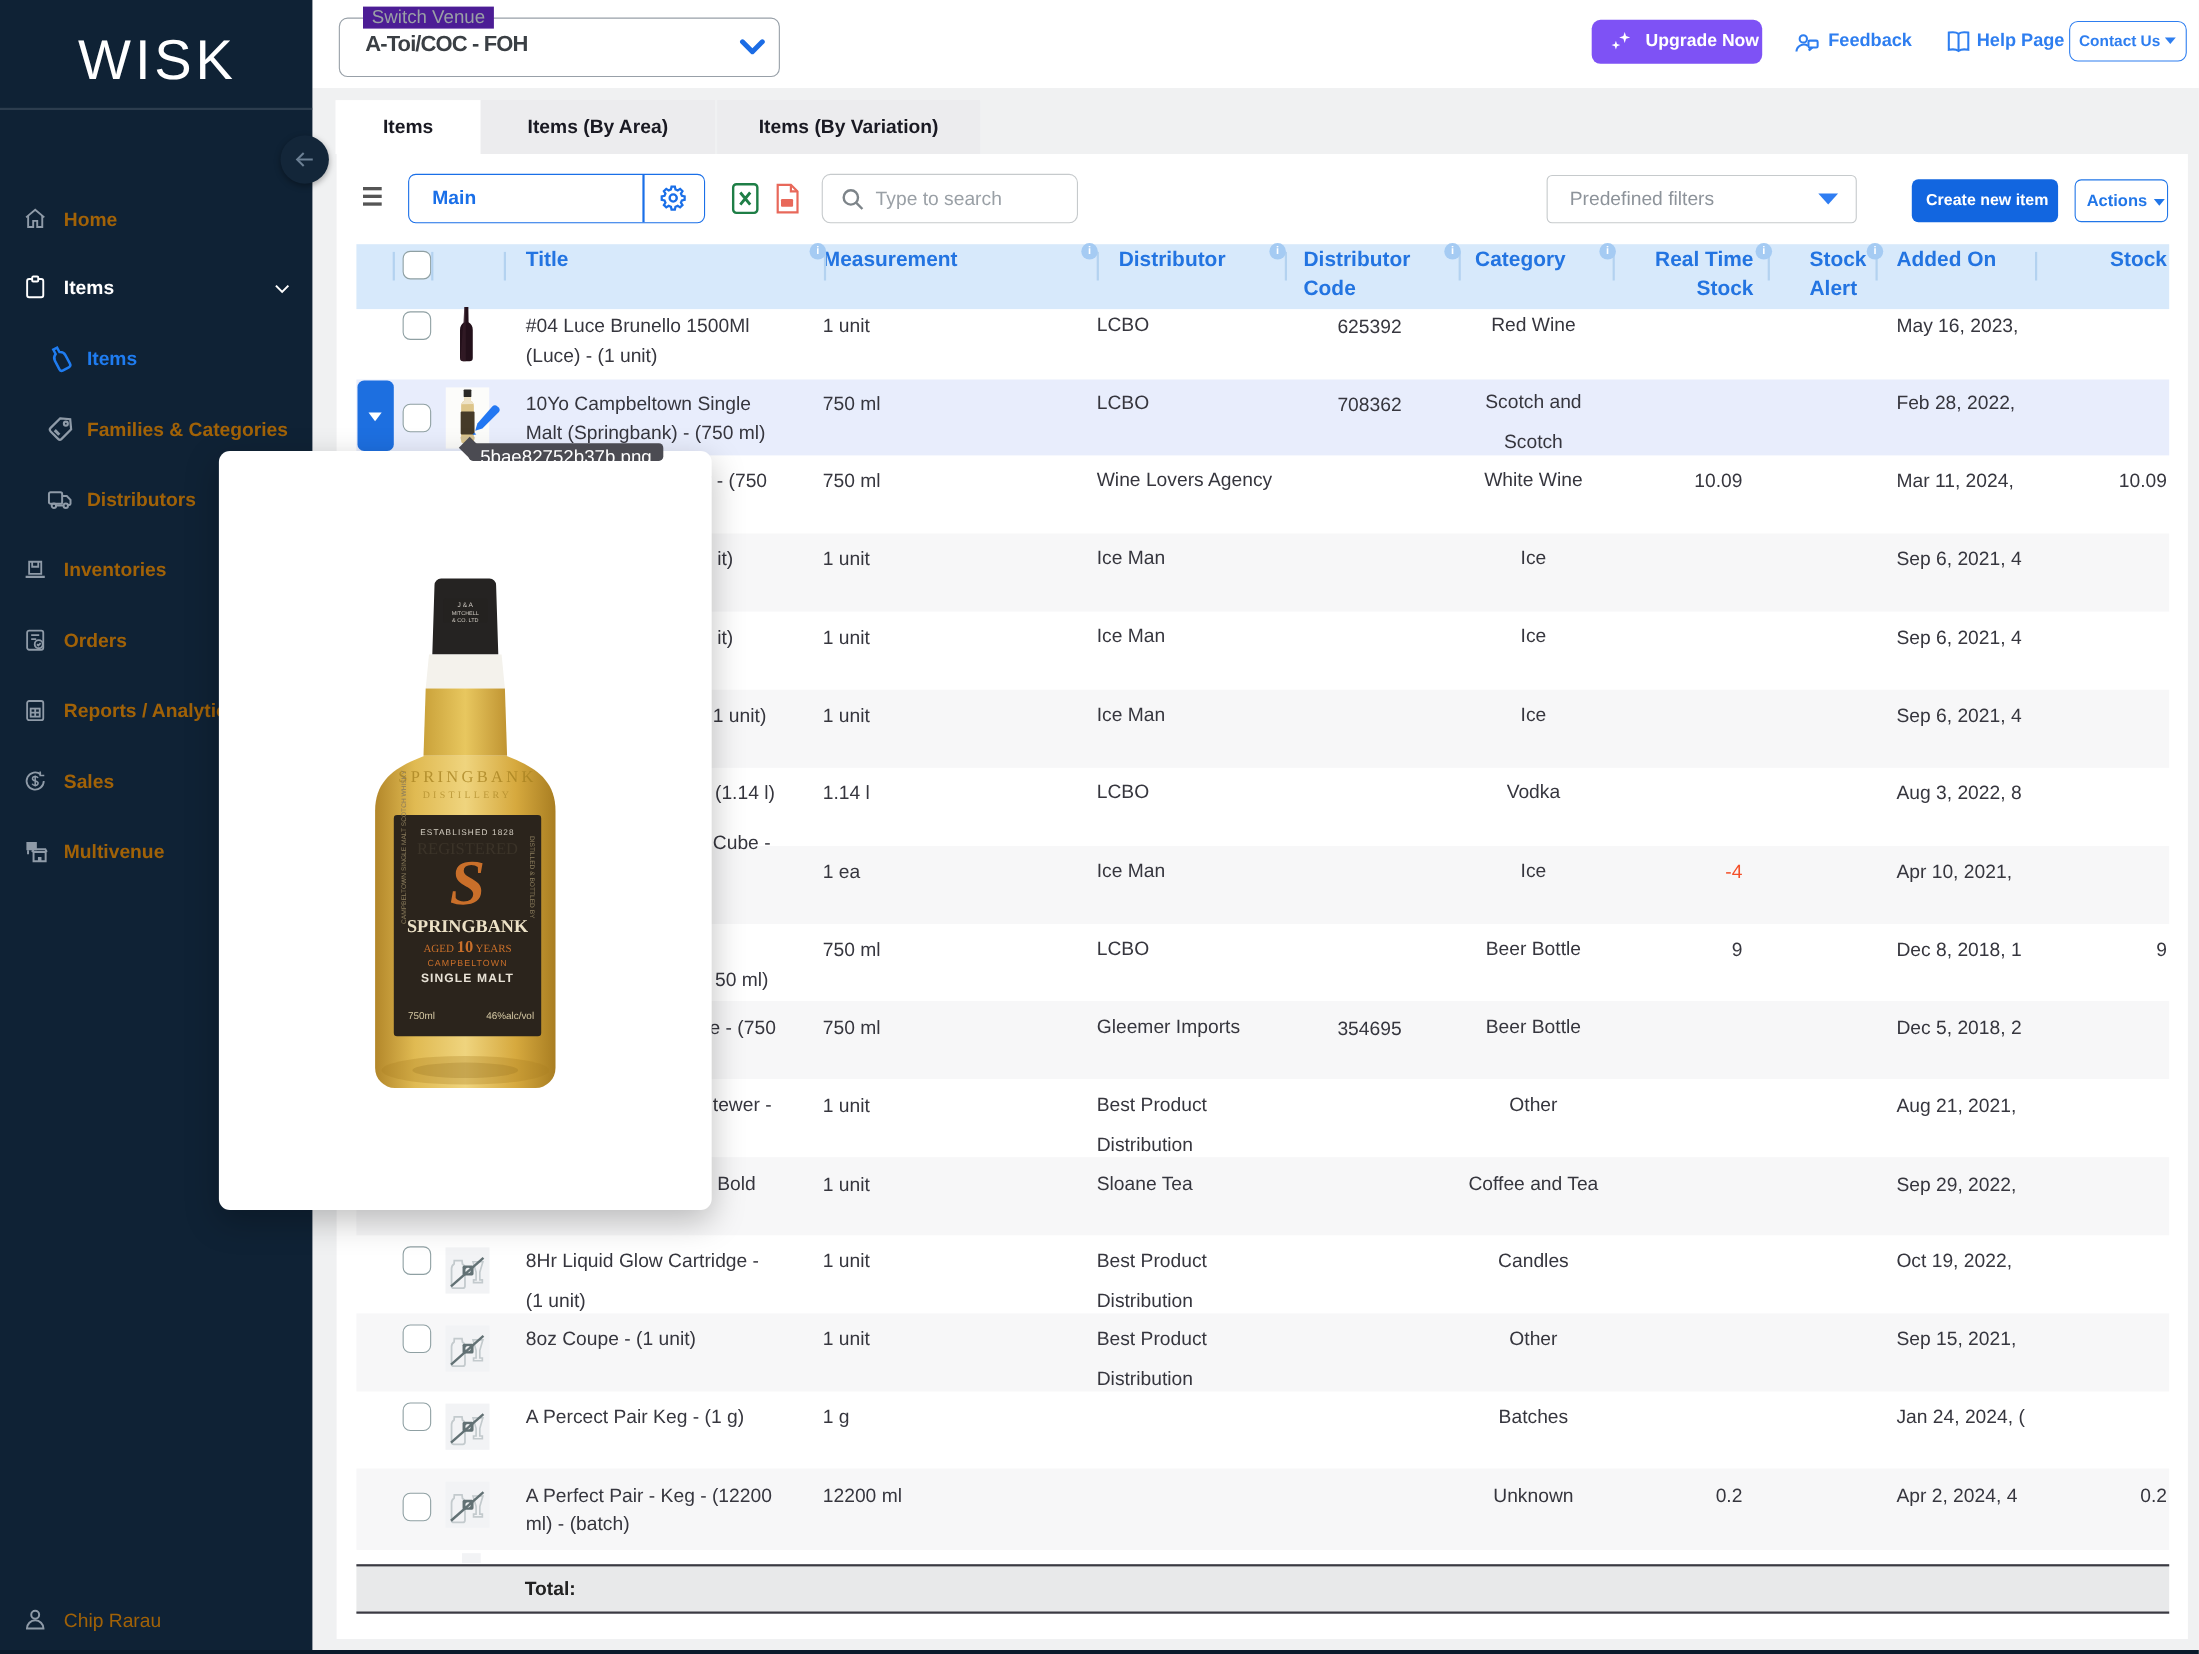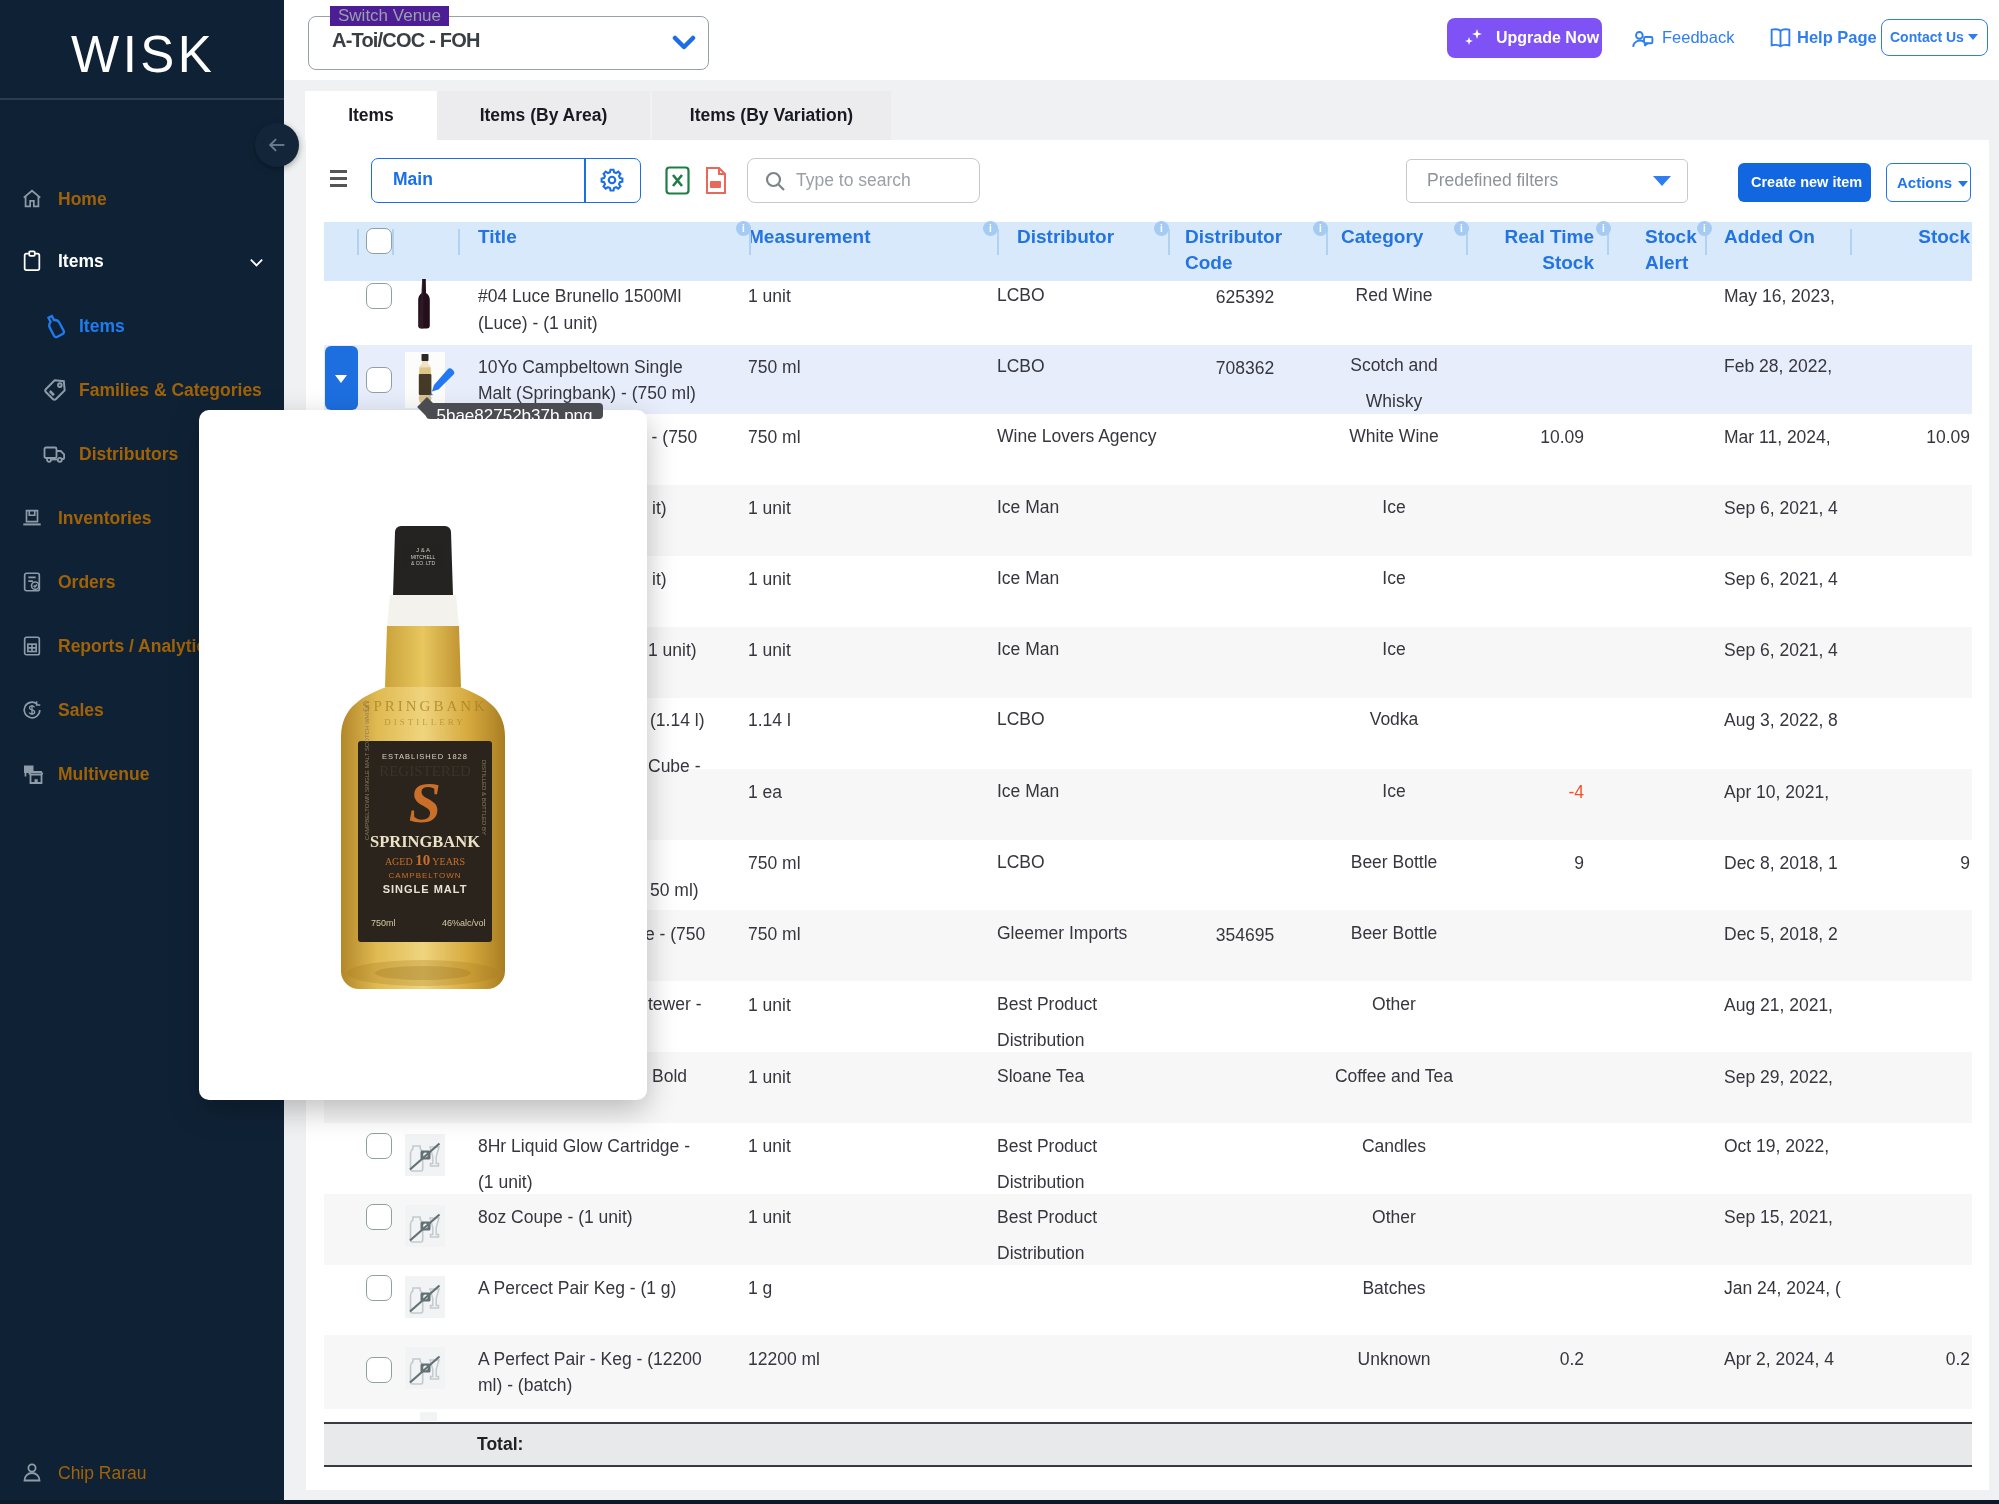--- a/index.html
+++ b/index.html
@@ -133,21 +133,21 @@
     <path d="M7 10l1 3 3 1-3 1-1 3-1-3-3-1 3-1z"></path>
   </svg>
 <div class="abs" style="left:1496px;top:29px;color:#fff;font-size:16px;font-weight:700;">Upgrade Now</div>
 
 <svg class="abs" style="left:1630px;top:26px;width:25px;height:25px;" viewBox="0 0 24 24" fill="none" stroke="#2e7ef0" stroke-width="1.8">
     <circle cx="9" cy="9" r="3.2"></circle>
     <path d="M3 20a6.5 6.5 0 0 1 10-5"></path>
     <rect x="13.5" y="10.5" width="8" height="6" rx="1.2"></rect>
     <path d="M15 16.5l-1 2.5 3-2.5"></path>
   </svg>
-<div class="abs" style="left:1662px;top:28px;color:#2e7ef0;font-size:16.5px;font-weight:400;text-align:right;">Feedback</div>
+<div class="abs" style="left:1662px;top:28px;color:#2e7ef0;font-size:16.5px;font-weight:700;text-align:right;">Feedback</div>
 
 <svg class="abs" style="left:1768px;top:26px;width:25px;height:25px;" viewBox="0 0 24 24" fill="none" stroke="#2e7ef0" stroke-width="1.8">
     <path d="M12 4.5C10 3 7 2.8 3.5 3.5v15C7 17.8 10 18 12 19.5c2-1.5 5-1.7 8.5-1v-15C17 2.8 14 3 12 4.5z"></path>
     <path d="M12 4.5v15"></path>
   </svg>
 <div class="abs" style="left:1797px;top:28px;color:#2e7ef0;font-size:16.5px;font-weight:700;">Help Page</div>
 
 <div class="abs" style="left:1881px;top:19px;width:107px;height:37px;border:1.5px solid #2e7ef0;border-radius:8px;"></div>
 <div class="abs" style="left:1890px;top:29px;color:#2e7ef0;font-size:14px;font-weight:700;">Contact Us</div>
 <div class="abs" style="left:1968px;top:34px;width:0;height:0;border-left:5px solid transparent;border-right:5px solid transparent;border-top:6px solid #2e7ef0;"></div>
@@ -263,21 +263,21 @@
       <path d="M17.3 9h5.4l.4 3.4c1.3.8 2 1.7 2.4 2.9l-10.9.2c.4-1.3 1.2-2.3 2.4-3.1z" fill="#eee3c8"></path>
       <rect x="13.8" y="22" width="12.6" height="21" rx="1" fill="#453a28"></rect>
       <rect x="13.8" y="44.5" width="12.6" height="3.5" rx="1" fill="#d3c194"></rect>
     </svg>
   <div class="cell" style="left:154px;top:132px;line-height:26px;">10Yo Campbeltown Single</div>
   <div class="cell" style="left:154px;top:158px;line-height:26px;">Malt (Springbank) - (750 ml)</div>
   <div class="cell" style="left:424px;top:132px;line-height:26px;">750 ml</div>
   <div class="cell" style="left:673px;top:131px;line-height:26px;">LCBO</div>
   <div class="cell" style="left:856px;top:133px;width:130px;text-align:center;line-height:26px;">708362</div>
   <div class="cell" style="left:990px;top:130px;width:160px;text-align:center;line-height:26px;">Scotch and</div>
-  <div class="cell" style="left:990px;top:166px;width:160px;text-align:center;line-height:26px;">Whisky</div>
+  <div class="cell" style="left:990px;top:166px;width:160px;text-align:center;line-height:26px;">Scotch</div>
   <div class="cell" style="left:1400px;top:131px;line-height:26px;">Feb 28, 2022,</div>
   <svg class="abs" style="left:104px;top:145px;width:27px;height:29px;" viewBox="0 0 27 29">
       <path d="M19.5 2.5a3.4 3.4 0 0 1 4.8 0l.8.8a3.4 3.4 0 0 1 0 4.8L10.5 22.5 4 24.6l2-6.6z" fill="#2277f2"></path>
       <path d="M3.2 26.2 1.5 28.5l3.6-.6z" fill="#2277f2"></path>
     </svg>
 
   <div class="cell" style="left:314px;top:202px;line-height:26px;">y - (750</div>
   <div class="cell" style="left:424px;top:202px;line-height:26px;">750 ml</div>
   <div class="cell" style="left:673px;top:201px;line-height:26px;">Wine Lovers Agency</div>
   <div class="cell" style="left:990px;top:201px;width:160px;text-align:center;line-height:26px;">White Wine</div>

